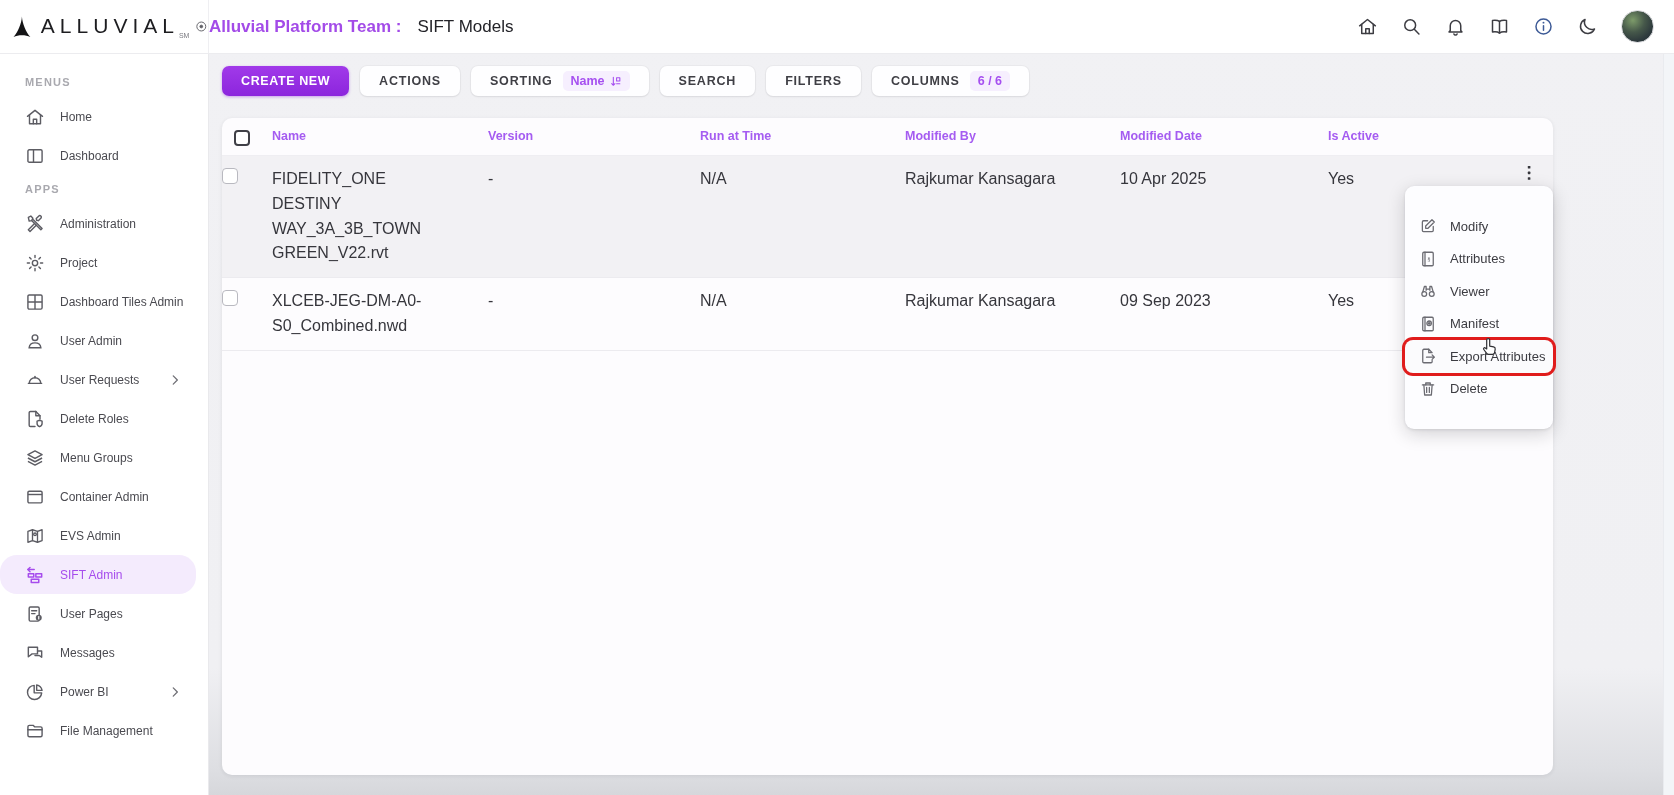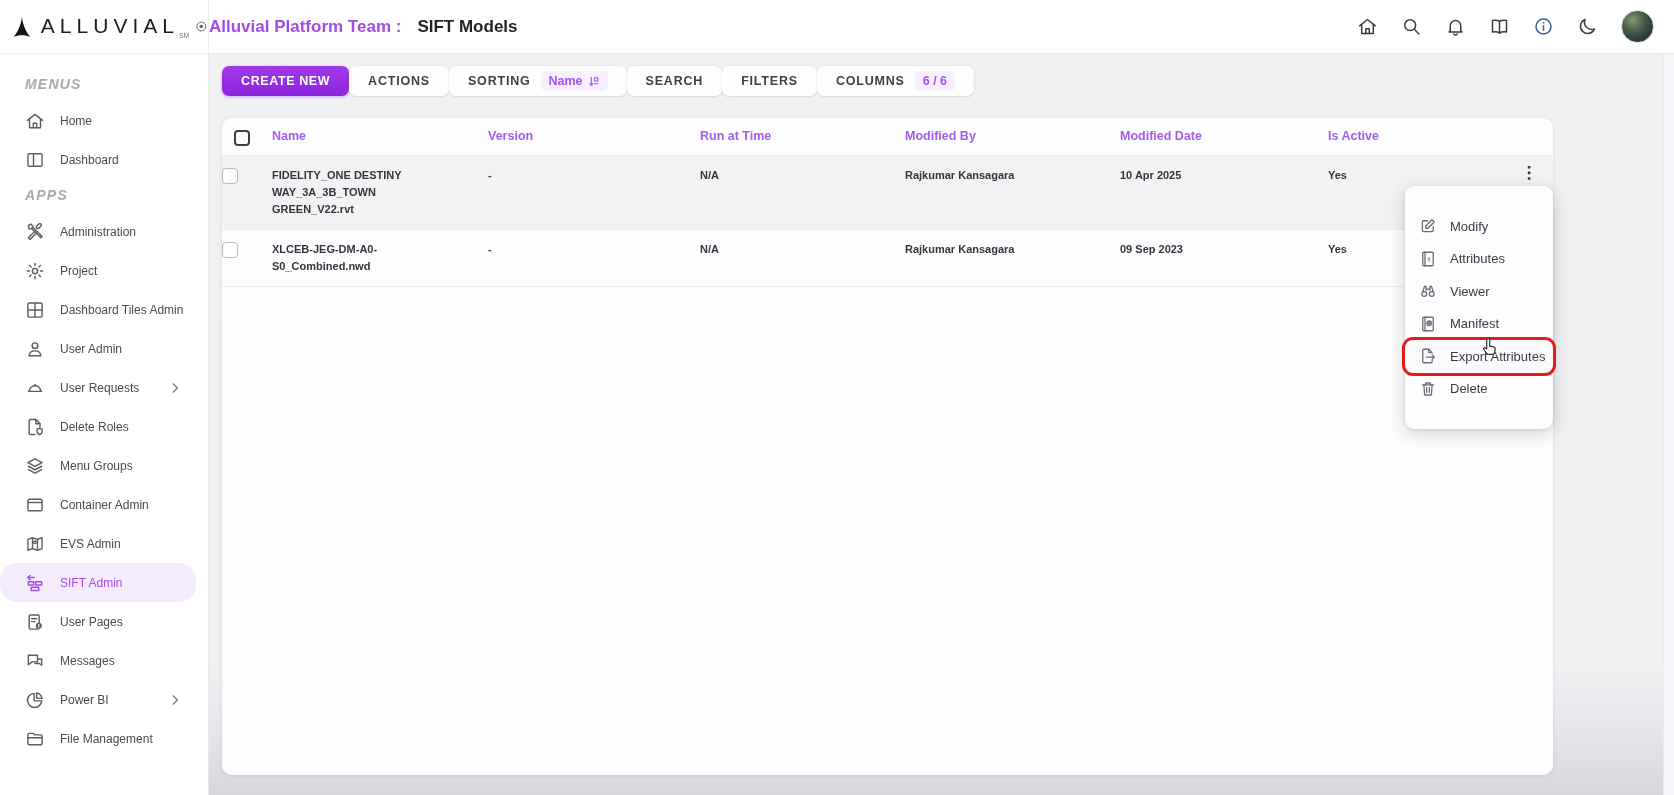--- a/index.html
+++ b/index.html
@@ -15,43 +15,43 @@
   .topbar { position:absolute; top:0; left:0; width:100%; height:54px; background:#fff;
             border-bottom:1px solid #ececef; display:flex; align-items:center; z-index:5; }
   .logo-area { width:209px; height:100%; display:flex; align-items:center; padding-left:12px;
                border-right:1px solid #efeff2; flex:0 0 auto; }
   .logo-mark { width:30px; height:34px; color:#141416; }
   .logo-word { font-size:21px; letter-spacing:5px; color:#1d1d20; margin-left:9px; font-weight:400; }
   .logo-sm { font-size:7px; color:#7a7a80; vertical-align:sub; letter-spacing:0; }
   .record-icon { margin-left:6px; color:#5f5f65; }
   .crumb { display:flex; align-items:baseline; gap:16px; }
   .crumb-team { color:#a34be8; font-weight:bold; font-size:17px; }
-  .crumb-page { color:#232328; font-weight:bold; font-size:17px; }
+  .crumb-page { color:#232328; font-weight:normal; font-size:17px; }
   .top-icons { margin-left:auto; display:flex; align-items:center; gap:23px; padding-right:20px; }
   .tico { width:21px; height:21px; color:#3c3c42; cursor:pointer; }
   .tico.info { color:#3d5a96; }
   .avatar { width:33px; height:33px; border-radius:50%;
             background:radial-gradient(circle at 35% 30%,#7d9b6a 0%,#46584a 40%,#2e3a3d 70%,#1f2a2e 100%);
             border:1px solid #d8d8dc; }
 
   
   .sidebar { position:absolute; top:54px; left:0; width:209px; bottom:0; background:#fff;
              border-right:1px solid #e9e9ec; padding-top:14px; z-index:4; }
-  .side-section-label { font-size:14px; font-weight:bold; letter-spacing:1.2px; color:#a9a9af;
-                        padding:8px 0 9px 25px;font-style:italic; }
+  .side-section-label { font-size:11px; font-weight:bold; letter-spacing:1.2px; color:#a9a9af;
+                        padding:8px 0 9px 25px; }
   .side-item { height:39px; display:flex; align-items:center; padding-left:25px; gap:15px;
                font-size:12px; color:#4a4a50; cursor:pointer; margin-right:12px;
                border-radius:0 8px 8px 0; position:relative; }
   .side-item .sicon { width:20px; height:20px; color:#5c5c63; flex:0 0 auto; }
   .side-item.active { background:#f4ebfd; color:#a64ced;border-radius:17px; }
   .side-item.active .sicon { color:#a64ced; }
   .side-chevron { position:absolute; right:14px; width:14px; height:14px; color:#6e6e74; }
 
   
-  .toolbar { position:absolute; left:222px; top:66px; display:flex; gap:0; z-index:3; }
+  .toolbar { position:absolute; left:222px; top:66px; display:flex; gap:11px; z-index:3; }
   .btn { height:30px; display:flex; align-items:center; gap:10px; padding:0 19px; border-radius:7px;
          background:#fefeff; box-shadow:0 1px 2px rgba(30,30,40,.08), 0 0 0 1px rgba(30,30,40,.03);
          font-size:12.5px; font-weight:bold; letter-spacing:.8px; color:#3f3f45; cursor:pointer; }
   .btn.primary { background:linear-gradient(180deg,#a13ae9,#8c25dd); color:#fff;
                  box-shadow:0 1px 3px rgba(140,37,221,.4); letter-spacing:.6px; }
   .btn-badge { display:flex; align-items:center; gap:4px; background:#f6effe; color:#a650f0;
                border-radius:5px; padding:3px 8px; font-size:12.5px; font-weight:bold; letter-spacing:0; }
   .sort-glyph { width:13px; height:13px; color:#a650f0; }
 
   
@@ -59,21 +59,21 @@
            background:#fdfcfe; border-radius:10px; box-shadow:0 1px 4px rgba(30,30,40,.09); z-index:2; }
   .tgrid { display:grid; grid-template-columns:50px 216px 212px 205px 215px 208px 120px 1fr;
            align-items:start; }
   .thead { border-bottom:1px solid #efeef2; }
   .thead .cell { padding:11px 0 9px; font-size:12.5px; font-weight:bold; color:#a55cf1; }
   .cell.cb { padding-left:12px; }
   .checkbox { width:16px; height:16px; border:2px solid #3f3f46; border-radius:4px; background:#fff;
               cursor:pointer; margin-top:1px; }
   .row .checkbox { border:1.5px solid #b9b9c0; }
   .row { border-bottom:1px solid #ecebef; }
-  .row .cell { padding:11px 0; font-size:11px; color:#36363c; line-height:1.55;font-weight:bold; }
+  .row .cell { padding:11px 0; font-size:16px; color:#36363c; line-height:1.55; }
   .row.selected { background:#f2f1f4; }
   .name-cell { padding-right:40px !important; word-wrap:break-word; overflow-wrap:break-word; }
   .kebab { justify-self:end; padding:8px 16px 0 0 !important; cursor:pointer; color:#4a4a50; }
 
   
   .ctx-menu { position:absolute; left:1405px; top:186px; width:148px; background:#fdfdff;
               border-radius:9px; box-shadow:0 5px 18px rgba(20,20,30,.18), 0 1px 3px rgba(20,20,30,.1);
               padding:24px 0; z-index:10; }
   .ctx-item { height:32.5px; display:flex; align-items:center; gap:13px; padding-left:14px;
               font-size:13px; color:#3c3c42; cursor:pointer; position:relative; }

